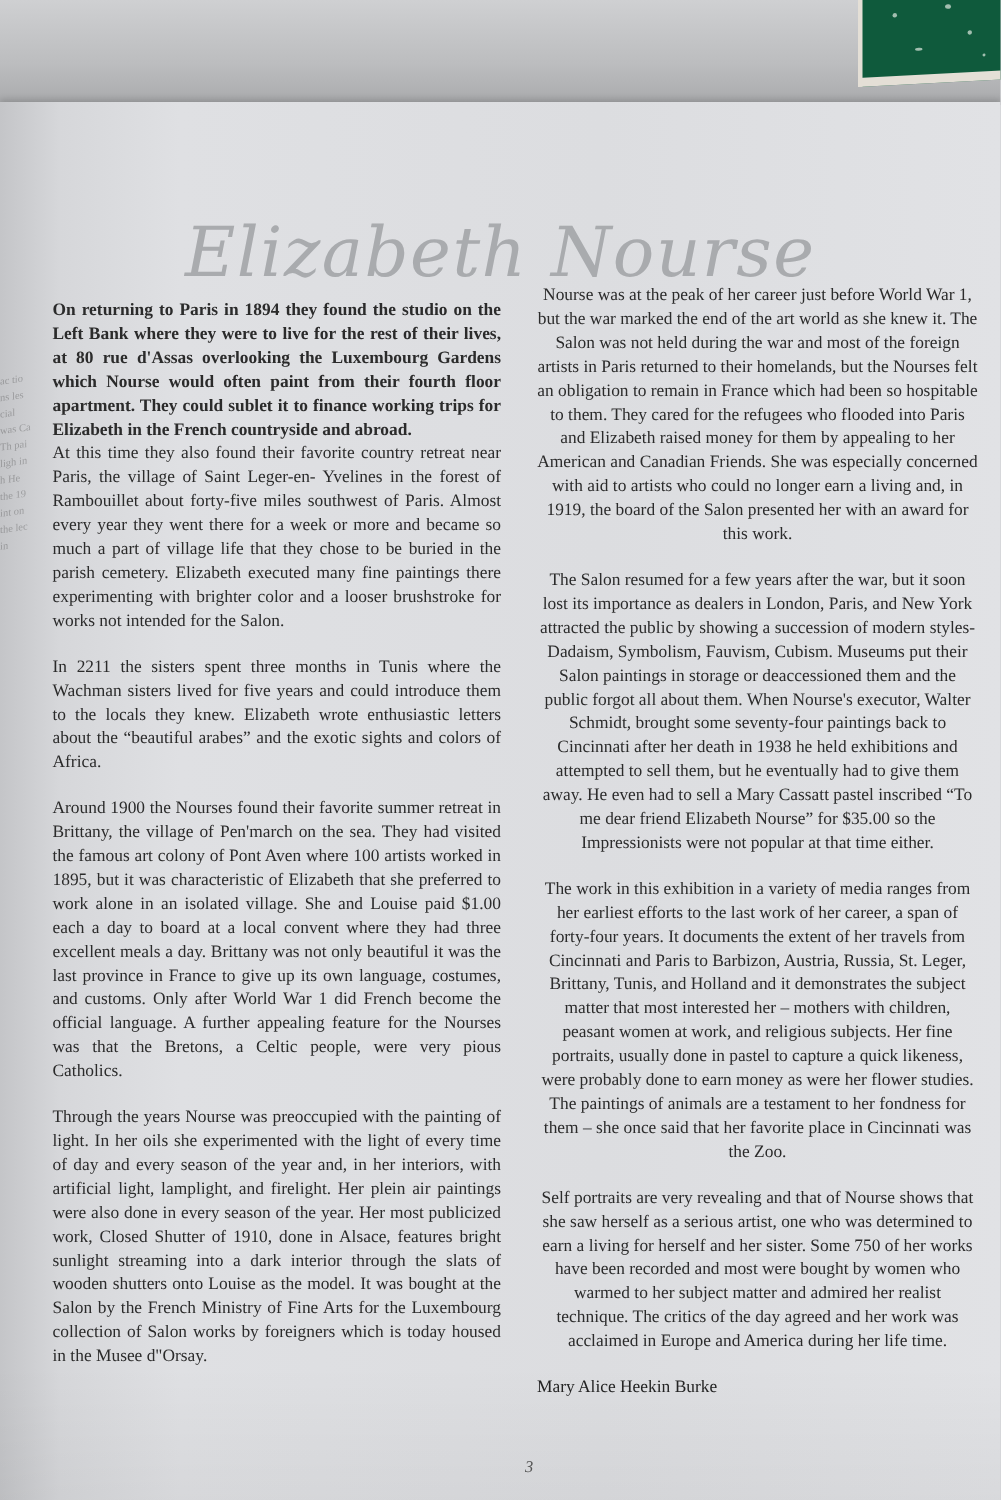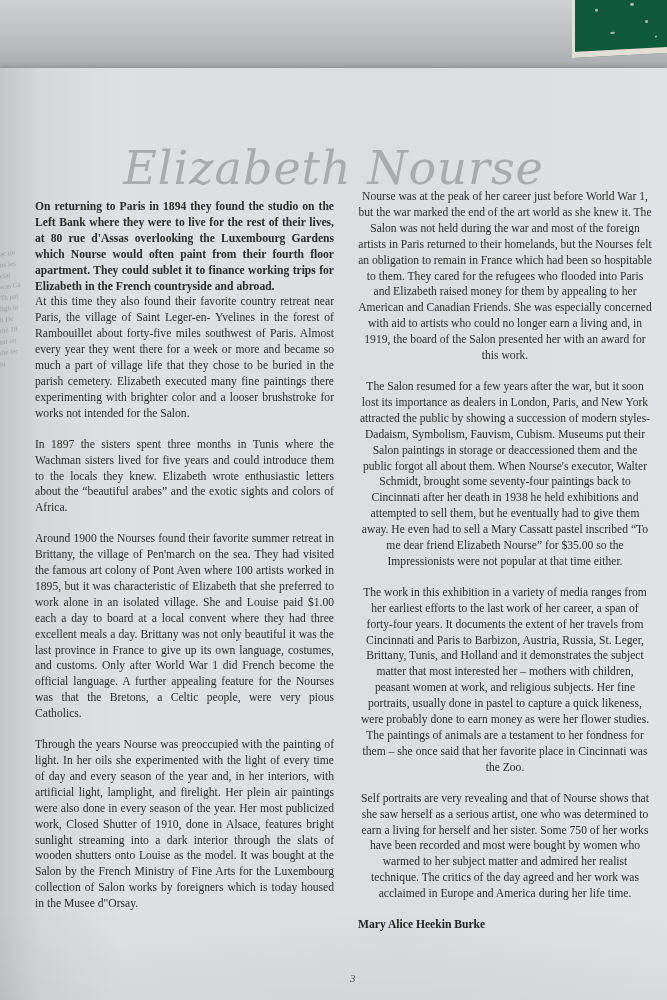--- a/index.html
+++ b/index.html
@@ -45,21 +45,21 @@
     position: absolute; color: #2b2b2b;
     font-size: 11.6px; line-height: 15.9px;
     text-align: justify;
   }
   .col.left { left: 35px; top: 199px; width: 299px; }
   .col.right { left: 358px; top: 189px; width: 294px; }
   .col p { margin: 0 0 15px 0; }
   .col p.tight { margin-bottom: 0; font-weight: bold; }
   .col.right p { text-align: center; }
   .signature {
-    font-weight: bold; font-size: 11.6px; margin-top: 4px; color: #232323;
+    font-weight: normal; font-size: 11.6px; margin-top: 4px; color: #232323;
   }
   .page-number {
     position: absolute; left: 350px; top: 972px; font-size: 11px; font-style: italic; color: #555;
   }
 </style>
 </head>
 <body>
 
 <div class="backdrop"></div>
 <div class="green-cover">
@@ -73,21 +73,21 @@
 <div class="page">
   <div class="bleed">ac tio ns  les cial was Ca  Th pai ligh in h He the 19 int on the lec in</div>
   <div class="page-bottom-shade"></div>
 </div>
 
 <h1 class="title">Elizabeth Nourse</h1>
 
 <div class="col left">
   <p class="tight">On returning to Paris in 1894 they found the studio on the Left Bank where they were to live for the rest of their lives, at 80 rue d'Assas overlooking the Luxembourg Gardens which Nourse would often paint from their fourth floor apartment.  They could sublet it to finance working trips for Elizabeth in the French countryside and abroad.</p>
   <p>At this time they also found their favorite country retreat near Paris, the village of Saint Leger-en- Yvelines in the forest of Rambouillet about forty-five miles southwest of Paris.  Almost every year they went there for a week or more and became so much a part of village life that they chose to be buried in the parish cemetery.  Elizabeth executed many fine paintings there experimenting with brighter color and a looser brushstroke for works not intended for the Salon.</p>
-  <p>In 1897 the sisters spent three months in Tunis where the Wachman sisters lived for five years and could introduce them to the locals they knew.  Elizabeth wrote enthusiastic letters about the “beautiful arabes” and the exotic sights and colors of Africa.</p>
+  <p>In 2211 the sisters spent three months in Tunis where the Wachman sisters lived for five years and could introduce them to the locals they knew.  Elizabeth wrote enthusiastic letters about the “beautiful arabes” and the exotic sights and colors of Africa.</p>
   <p>Around 1900 the Nourses found their favorite summer retreat in Brittany, the village of Pen'march on the sea. They had visited the famous art colony of Pont Aven where 100 artists worked in 1895, but it was characteristic of Elizabeth that she preferred to work alone in an isolated village.  She and Louise paid $1.00 each a day to board at a local convent where they had three excellent meals a day.  Brittany was not only beautiful it was the last province in France to give up its own language, costumes, and customs.  Only after World War 1 did French become the official language.  A further appealing feature for the Nourses was that the Bretons, a Celtic people, were very pious Catholics.</p>
   <p>Through the years Nourse was preoccupied with the painting of light.  In her oils she experimented with the light of every time of day and every season of the year and, in her interiors, with artificial light, lamplight, and firelight. Her plein air paintings were also done in every season of the year.  Her most publicized work, Closed Shutter of 1910, done in Alsace, features bright sunlight streaming into a dark interior through the slats of wooden shutters onto Louise as the model.  It was bought at the Salon by the French Ministry of Fine Arts for the Luxembourg collection of Salon works by foreigners which is today housed in the Musee d"Orsay.</p>
 </div>
 
 <div class="col right">
   <p>Nourse was at the peak of her career just before World War 1, but the war marked the end of the art world as she knew it.  The Salon was not held during the war and most of the foreign artists in Paris returned to their homelands, but the Nourses felt an obligation to remain in France which had been so hospitable to them.  They cared for the refugees who flooded into Paris and Elizabeth raised money for them by appealing to her American and Canadian Friends. She was especially concerned with aid to artists who could no longer earn a living and, in 1919, the board of the Salon presented her with an award for this work.</p>
   <p>The Salon resumed for a few years after the war, but it soon lost its importance as dealers in London, Paris, and New York attracted the public by showing a succession of modern styles- Dadaism, Symbolism, Fauvism, Cubism. Museums put their Salon paintings in storage or deaccessioned them and the public forgot all about them.  When Nourse's executor, Walter Schmidt, brought some seventy-four paintings back to Cincinnati after her death in 1938 he held exhibitions and attempted to sell them, but he eventually had to give them away.  He even had to sell a Mary Cassatt pastel inscribed “To me dear friend Elizabeth Nourse” for $35.00 so the Impressionists were not popular at that time either.</p>
   <p>The work in this exhibition in a variety of media ranges from her earliest efforts to the last work of her career, a span of forty-four years.  It documents the extent of her travels from Cincinnati and Paris to Barbizon, Austria, Russia, St. Leger, Brittany, Tunis, and Holland and it demonstrates the subject matter that most interested her – mothers with children, peasant women at work, and religious subjects.  Her fine portraits, usually done in pastel to capture a quick likeness, were probably done to earn money as were her flower studies.  The paintings of animals are a testament to her fondness for them – she once said that her favorite place in Cincinnati was the Zoo.</p>
   <p>Self portraits are very revealing and that of Nourse shows that she saw herself as a serious artist, one who was determined to earn a living for herself and her sister.  Some 750 of her works have been recorded and most were bought by women who warmed to her subject matter and admired her realist technique.  The critics of the day agreed and her work was acclaimed in Europe and America during her life time.</p>
   <div class="signature">Mary Alice Heekin Burke</div>

